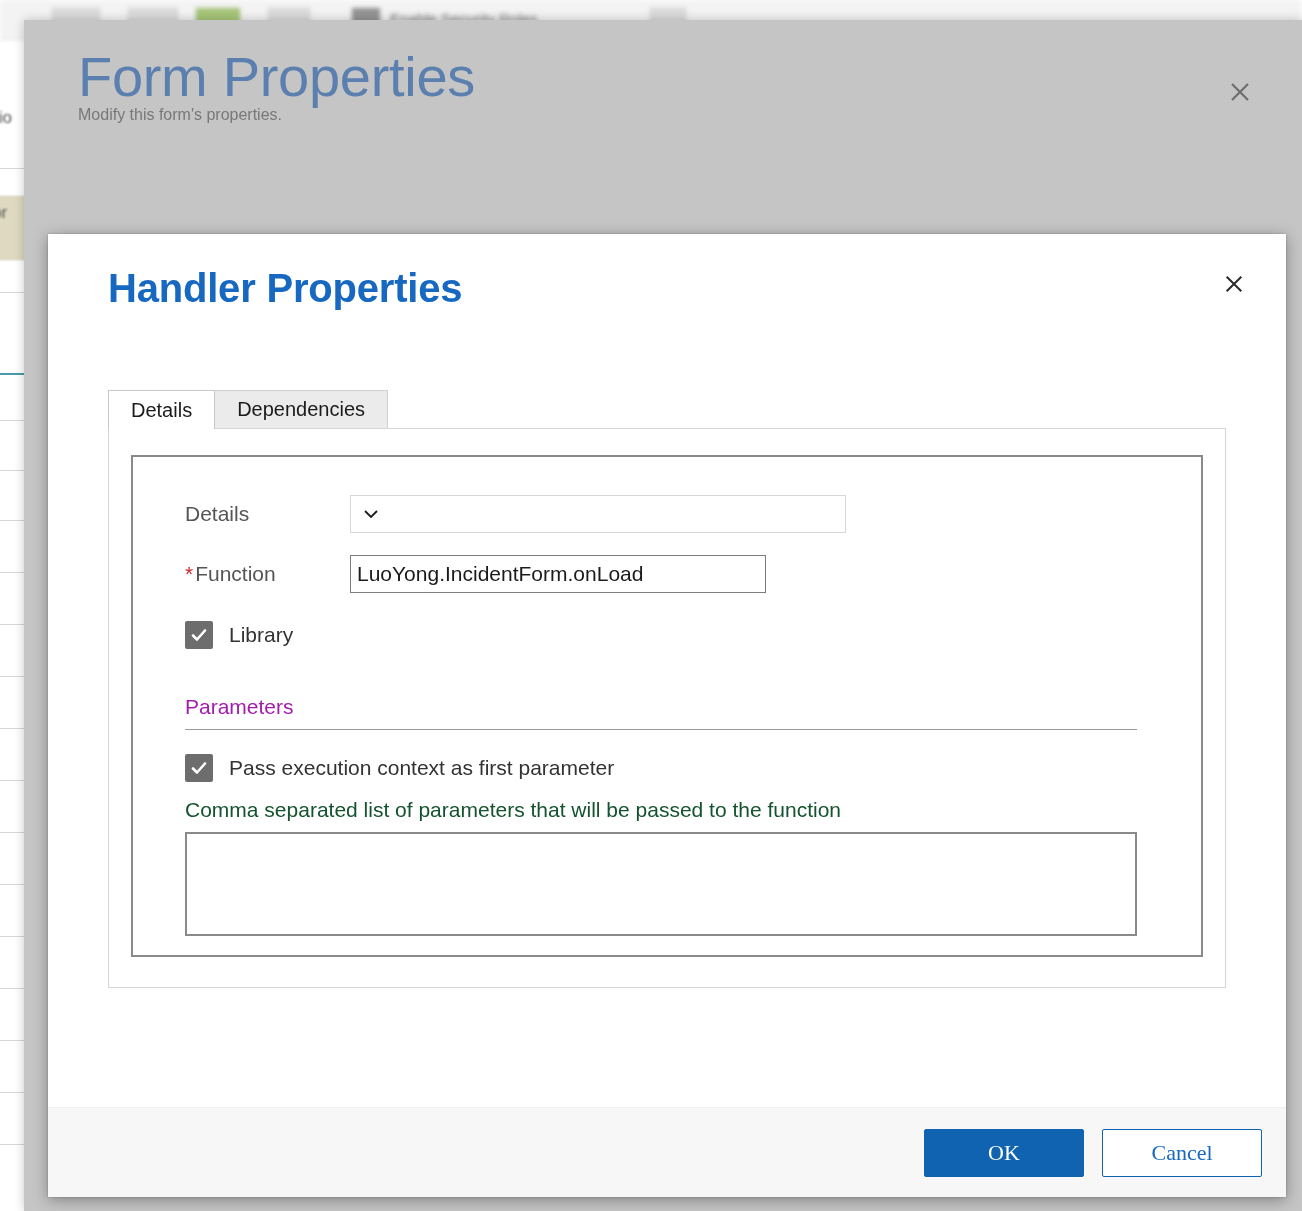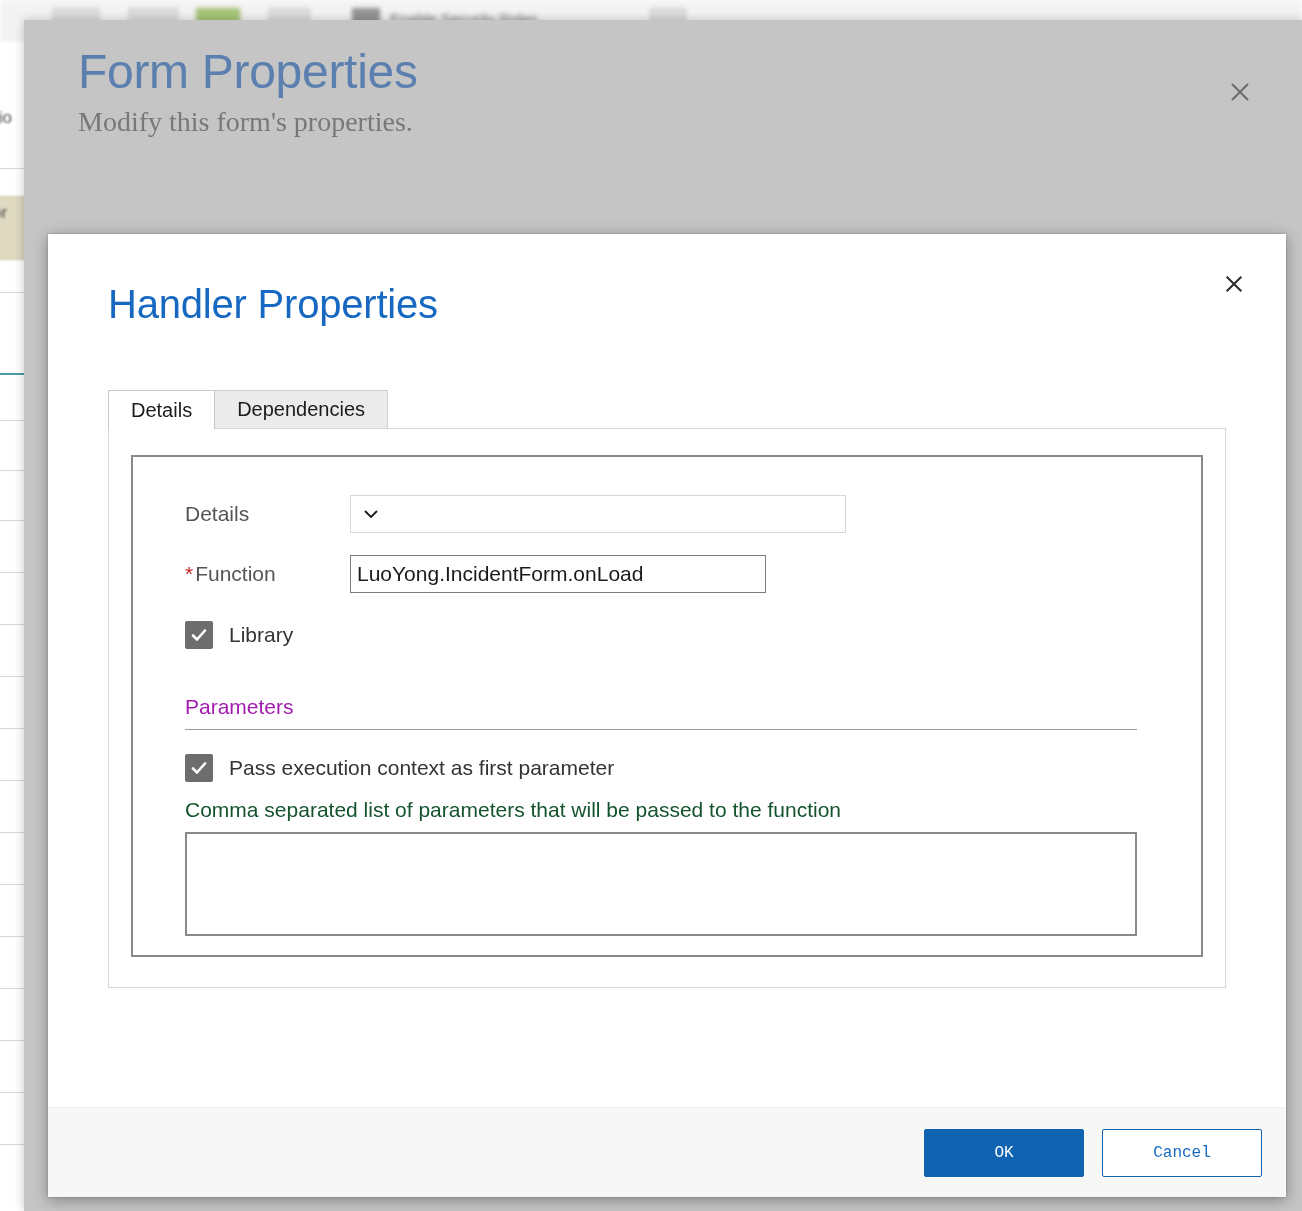--- a/index.html
+++ b/index.html
@@ -54,26 +54,26 @@
   
   .form-props {
     position: absolute;
     left: 24px; top: 20px;
     width: 1278px; height: 1191px;
     background: #c5c5c5;
     box-shadow: 0 0 10px rgba(0,0,0,.22);
   }
   .fp-title {
     position: absolute; left: 54px; top: 24px;
-    font-size: 48px; font-weight: 400; color: #5b7fae;
+    font-size: 56px; font-weight: 400; color: #5b7fae;
     letter-spacing: -.3px;
   }
   .fp-subtitle {
     position: absolute; left: 54px; top: 86px;
-    font-size: 28px; color: #787878; font-family: Liberation Serif, serif;
+    font-size: 16px; color: #787878;
   }
   .fp-close {
     position: absolute; left: 1190px; top: 46px;
     width: 52px; height: 52px;
     display: flex; align-items: center; justify-content: center;
     color: #6e6e6e; font-size: 30px; font-weight: 300;
     cursor: pointer; line-height: 1; user-select: none;
   }
 
   
@@ -84,22 +84,22 @@
     background: #ffffff;
     box-shadow: 0 3px 14px rgba(0,0,0,.34), 0 0 2px rgba(0,0,0,.22);
     display: flex; flex-direction: column;
   }
   .hd-header {
     position: relative;
     height: 156px;
     flex: none;
   }
   .hd-title {
-    position: absolute; left: 60px; top: 48px;
-    font-size: 40px; color: #1668c1; font-weight: 400;
+    position: absolute; left: 60px; top: 32px;
+    font-size: 40px; color: #1668c1; font-weight: 700;
     letter-spacing: -.2px;
   }
   .hd-close {
     position: absolute; right: 28px; top: 26px;
     width: 48px; height: 48px;
     display: flex; align-items: center; justify-content: center;
     color: #2b2b2b; font-size: 28px; font-weight: 400;
     cursor: pointer; line-height: 1; user-select: none;
   }
 
@@ -239,22 +239,22 @@
     height: 90px;
     background: #f7f7f7;
     border-top: 1px solid #efefef;
     display: flex; align-items: center; justify-content: flex-end;
     padding-right: 24px;
     gap: 18px;
   }
   .btn {
     height: 48px;
     min-width: 160px;
-    font-size: 16px;
-    font-family: Liberation Mono, monospace;
+    font-size: 22px;
+    font-family: Liberation Serif, serif;
     cursor: pointer;
     border-radius: 2px;
     display: flex; align-items: center; justify-content: center;
   }
   .btn-primary {
     background: #1063b0;
     border: 1px solid #1063b0;
     color: #ffffff;
   }
   .btn-secondary {

